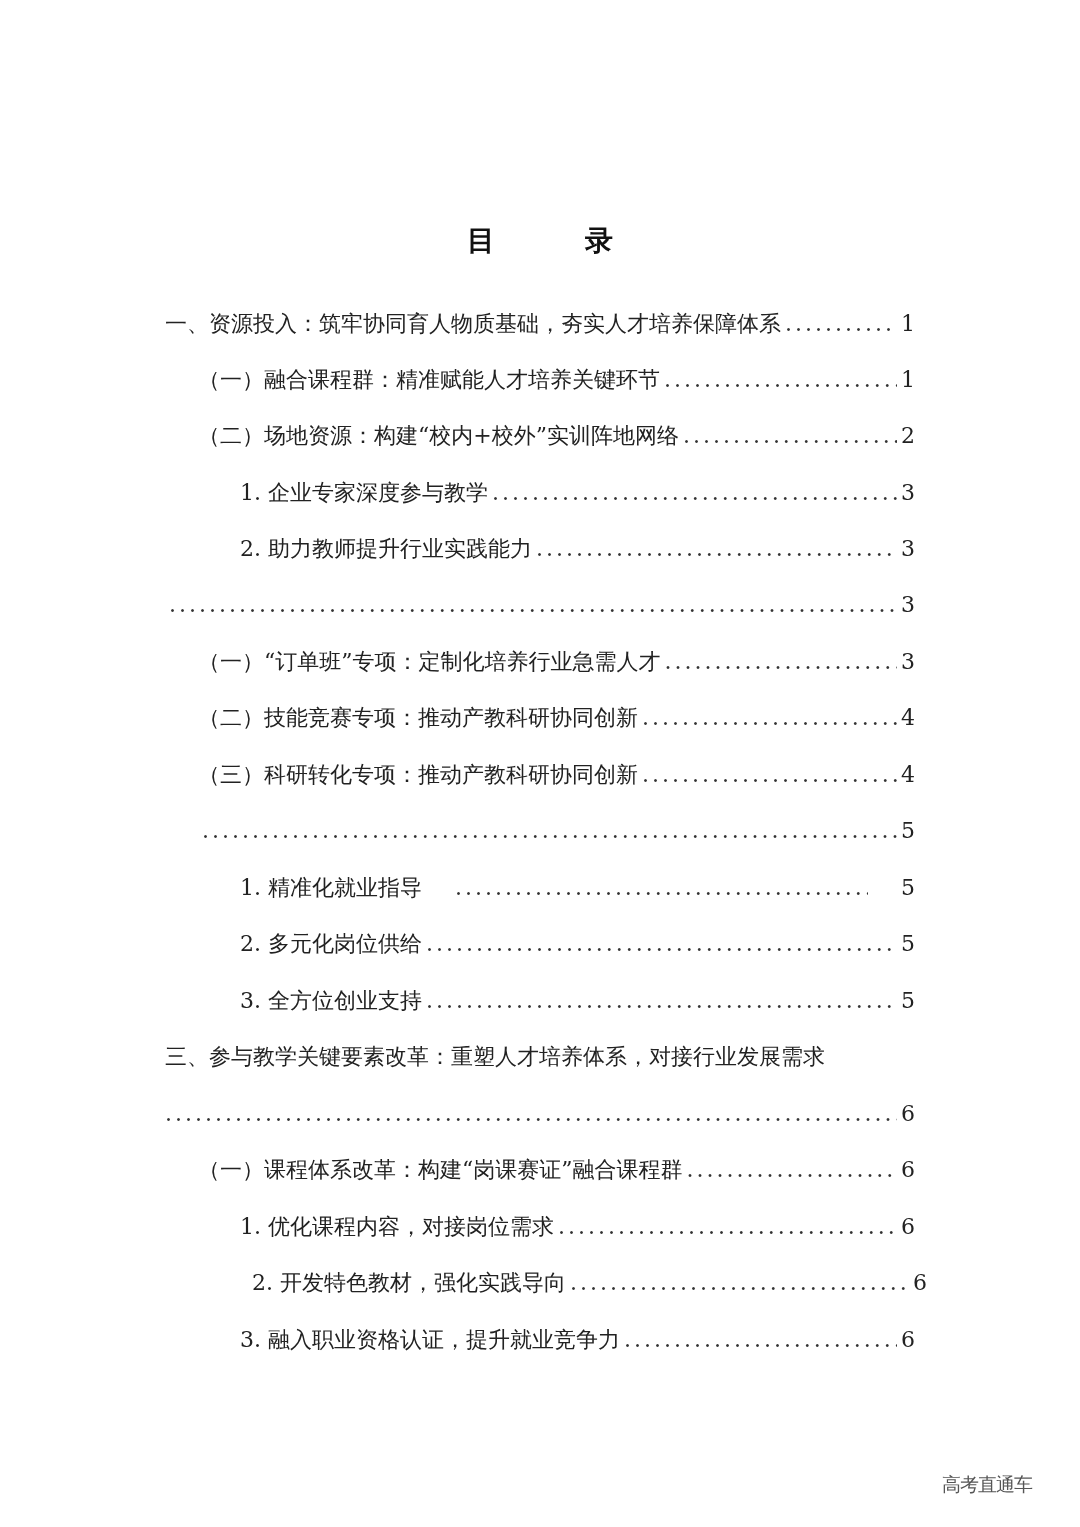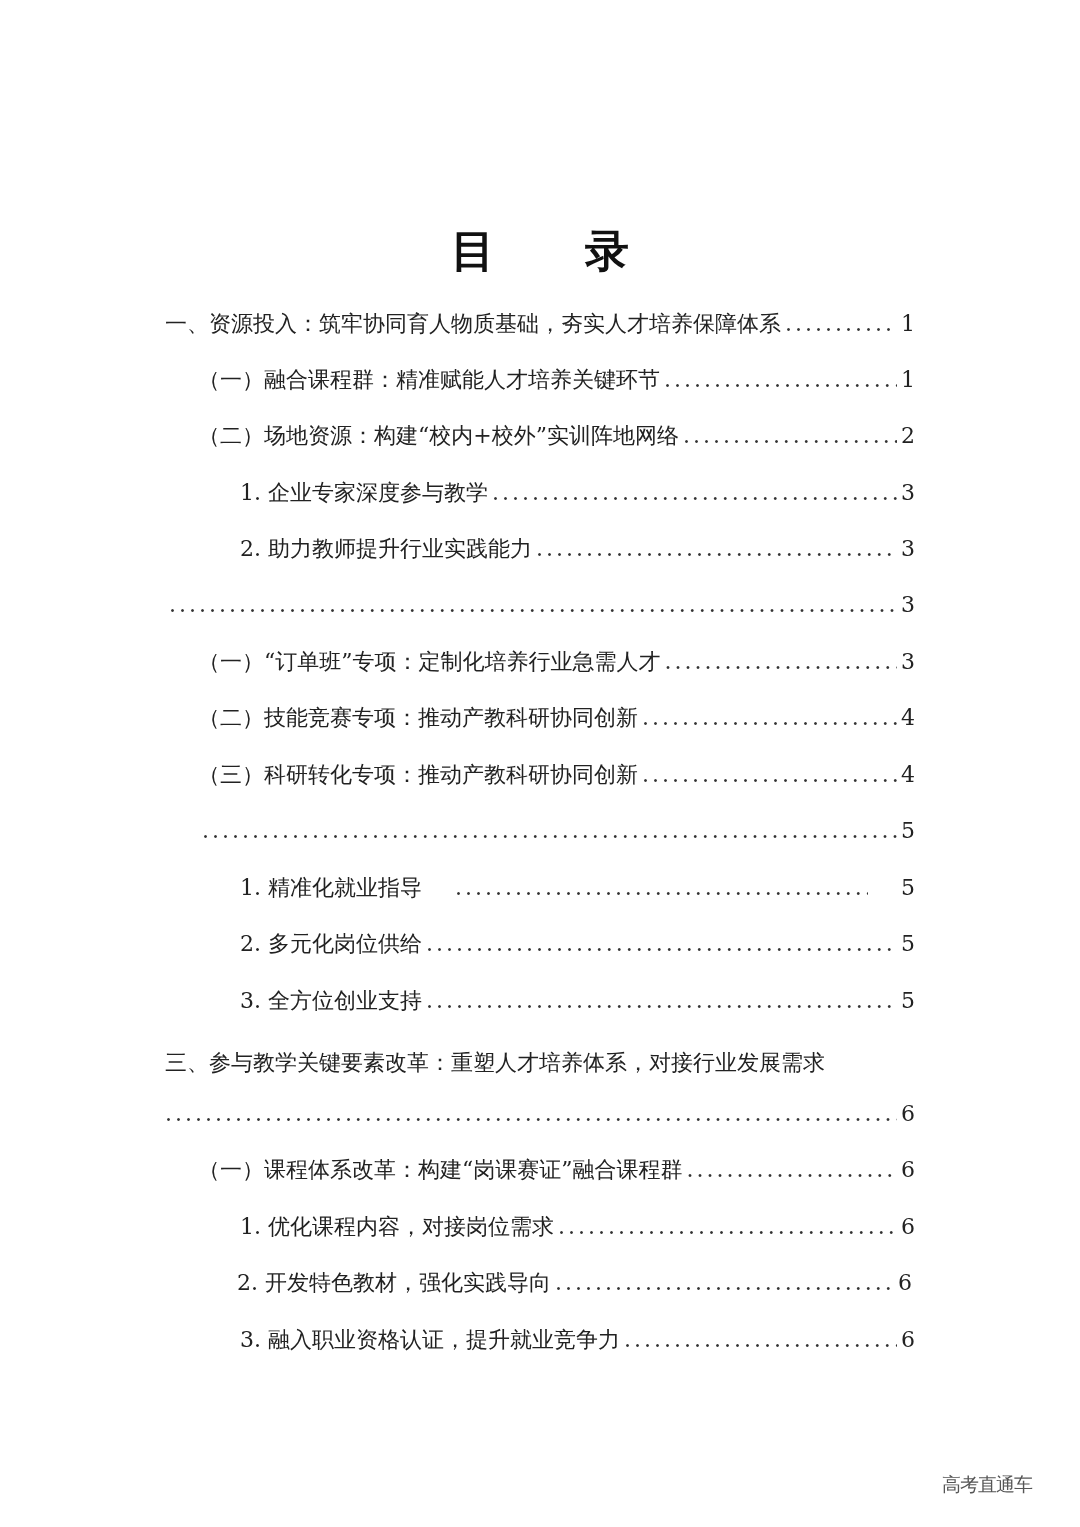--- a/index.html
+++ b/index.html
@@ -2,21 +2,21 @@
 <html><head>
 <meta charset="utf-8">
 <style>
   html, body { margin:0; padding:0; }
   body {
     width:1080px; height:1527px; background:#ffffff; position:relative; overflow:hidden;
     font-family: "DejaVu Serif", "Liberation Serif", serif; color:#1a1a1a;
   }
   .title {
     position:absolute; top:222px; left:0; width:1080px; text-align:center;
-    font-family: "DejaVu Sans", sans-serif; font-weight:bold; font-size:44px; letter-spacing:0;
+    font-family: "DejaVu Sans", sans-serif; font-weight:bold; font-size:28px; letter-spacing:0;
     color:#111;
   }
   .title span { display:inline-block; }
   .title .gap { width:90px; }
   .toc { position:absolute; left:0; top:0; width:1080px; }
   .row {
     position:absolute; display:flex; align-items:baseline; font-size:22px; line-height:30px;
     white-space:nowrap; color:#222;
   }
   .row .text { flex:0 0 auto; }
@@ -94,38 +94,38 @@
   <div class="row" style="top:929px;left:240px;width:675px;">
     <span class="text">2. 多元化岗位供给</span>
     <span class="dots">..................................................................................................</span>
     <span class="page">5</span>
   </div>
   <div class="row" style="top:986px;left:240px;width:675px;">
     <span class="text">3. 全方位创业支持</span>
     <span class="dots">..................................................................................................</span>
     <span class="page">5</span>
   </div>
-  <div class="row" style="top:1042px;left:165px;width:750px;margin-top:6px;">
+  <div class="row" style="top:1042px;left:165px;width:750px;">
     <span class="text">三、参与教学关键要素改革：重塑人才培养体系，对接行业发展需求</span>
   </div>
   <div class="row" style="top:1099px;left:165px;width:750px;">
     <span class="dots" style="margin-left:0">..................................................................................................</span>
     <span class="page">6</span>
   </div>
   <div class="row" style="top:1155px;left:198px;width:717px;">
     <span class="text">（一）课程体系改革：构建“岗课赛证”融合课程群</span>
     <span class="dots">..................................................................................................</span>
     <span class="page">6</span>
   </div>
   <div class="row" style="top:1212px;left:240px;width:675px;">
     <span class="text">1. 优化课程内容，对接岗位需求</span>
     <span class="dots">..................................................................................................</span>
     <span class="page">6</span>
   </div>
-  <div class="row" style="top:1268px;left:237px;width:675px;">
+  <div class="row" style="top:1268px;left:252px;width:675px;">
     <span class="text">2. 开发特色教材，强化实践导向</span>
     <span class="dots">..................................................................................................</span>
     <span class="page">6</span>
   </div>
   <div class="row" style="top:1325px;left:240px;width:675px;">
     <span class="text">3. 融入职业资格认证，提升就业竞争力</span>
     <span class="dots">..................................................................................................</span>
     <span class="page">6</span>
   </div>
 </div>

